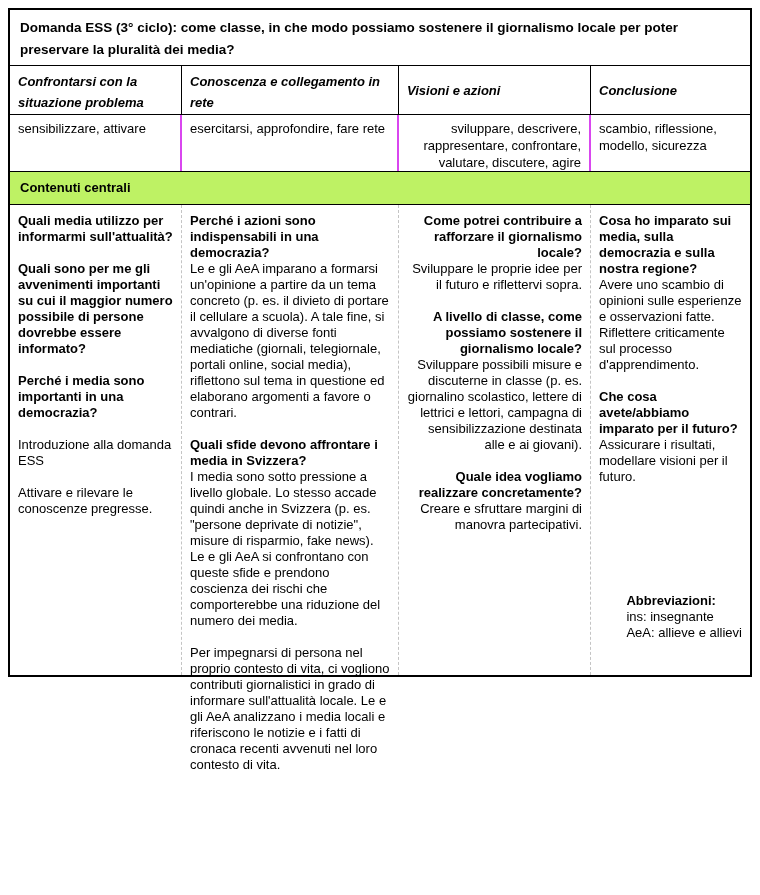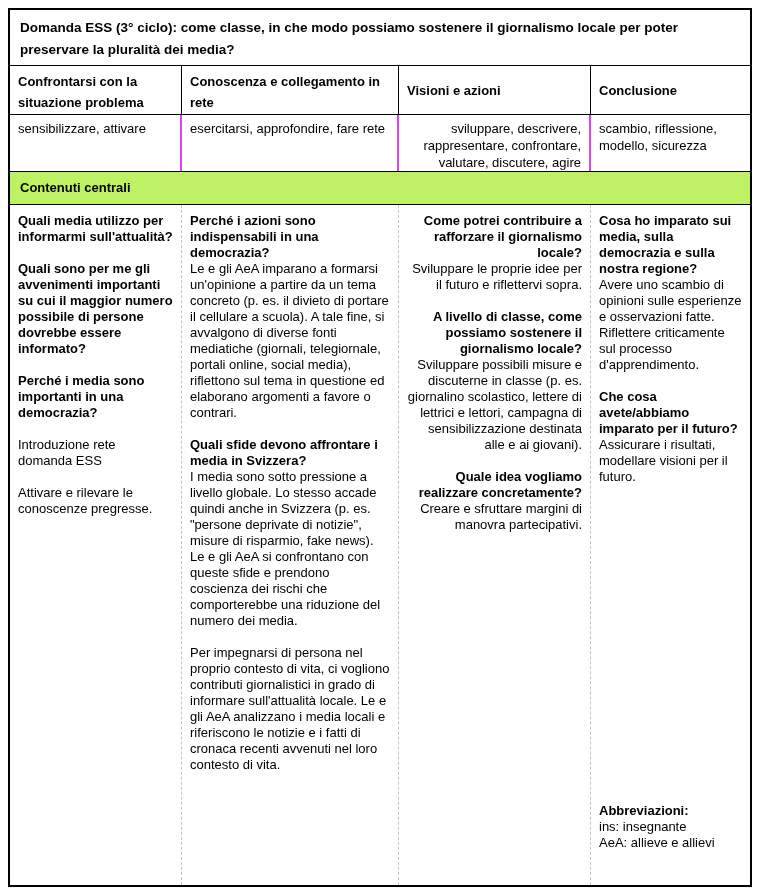--- a/index.html
+++ b/index.html
@@ -5,41 +5,41 @@
   html, body { margin: 0; padding: 0; background: #ffffff; }
   body {
     width: 760px; height: 895px;
     font-family: "Liberation Sans", sans-serif;
     color: #000;
     -webkit-font-smoothing: antialiased;
   }
   .page { box-sizing: border-box; width: 760px; height: 895px; padding: 8px 8px 0 8px; }
   .doc-table {
     box-sizing: border-box;
-    width: 744px; height: 879px;
+    width: 744px; height: 669px;
     border: 2px solid #000;
     display: flex; flex-direction: column;
     background: #fff;
   }
   .title-row {
     box-sizing: border-box;
     height: 56px;
     padding: 7px 10px 0 10px;
     border-bottom: 1px solid #000;
     font-weight: bold;
     font-size: 13.5px;
     line-height: 22px;
   }
   .row { display: flex; }
   .cell { box-sizing: border-box; padding: 5px 8px; }
   .w1 { width: 172px; }
   .w2 { width: 217px; }
   .w3 { width: 192px; text-align: right; }
   .w4 { flex: 1; }
-  .header-row { height: 48px; border-bottom: 1px solid #000; }
+  .header-row { height: 48px; border-bottom: 1px solid #000; font-style: italic; }
   .header-row .cell {
     border-right: 1px solid #000;
     font-weight: bold; font-size: 13px; line-height: 21px;
   }
   .header-row .cell:last-child { border-right: none; }
   .header-row .vcenter { display: flex; align-items: center; }
   .verbs-row { height: 56px; border-bottom: 1px solid #000; }
   .verbs-row .cell {
     border-right: 2px solid #d946ef;
     font-size: 13px; line-height: 17px;
@@ -55,21 +55,21 @@
   }
   .content-row { flex: 1; min-height: 0; }
   .content-row .cell {
     border-right: 1px dashed #c4c4c4;
     font-size: 13px; line-height: 16px;
     padding: 8px;
   }
   .content-row .cell:last-child { border-right: none; }
   .block { margin-bottom: 16px; }
   .bh { font-weight: bold; }
-  .col-flex { display: flex; flex-direction: column; }
+  .col-flex { display: flex; flex-direction: column; align-items: flex-end; }
   .abbr { margin-top: auto; margin-bottom: 26px; }
 </style>
 </head>
 <body>
 
 <div class="page">
   <div class="doc-table">
 
     <div class="title-row">Domanda ESS (3° ciclo): come classe, in che modo possiamo sostenere il giornalismo locale per poter preservare la pluralità dei media?</div>
 
@@ -88,21 +88,21 @@
     </div>
 
     <div class="section-row">Contenuti centrali</div>
 
     <div class="row content-row">
 
       <div class="cell w1">
         <div class="block bh">Quali media utilizzo per informarmi sull'attualità?</div>
         <div class="block bh">Quali sono per me gli avvenimenti importanti su cui il maggior numero possibile di persone dovrebbe essere informato?</div>
         <div class="block bh">Perché i media sono importanti in una democrazia?</div>
-        <div class="block">Introduzione rete domanda ESS</div>
+        <div class="block">Introduzione alla domanda ESS</div>
         <div class="block">Attivare e rilevare le conoscenze pregresse.</div>
       </div>
 
       <div class="cell w2">
         <div class="block">
           <div class="bh">Perché i azioni sono indispensabili in una democrazia?</div>
           <div>Le e gli AeA imparano a formarsi un'opinione a partire da un tema concreto (p. es. il divieto di portare il cellulare a scuola). A tale fine, si avvalgono di diverse fonti mediatiche (giornali, telegiornale, portali online, social media), riflettono sul tema in questione ed elaborano argomenti a favore o contrari.</div>
         </div>
         <div class="block">
           <div class="bh">Quali sfide devono affrontare i media in Svizzera?</div>

